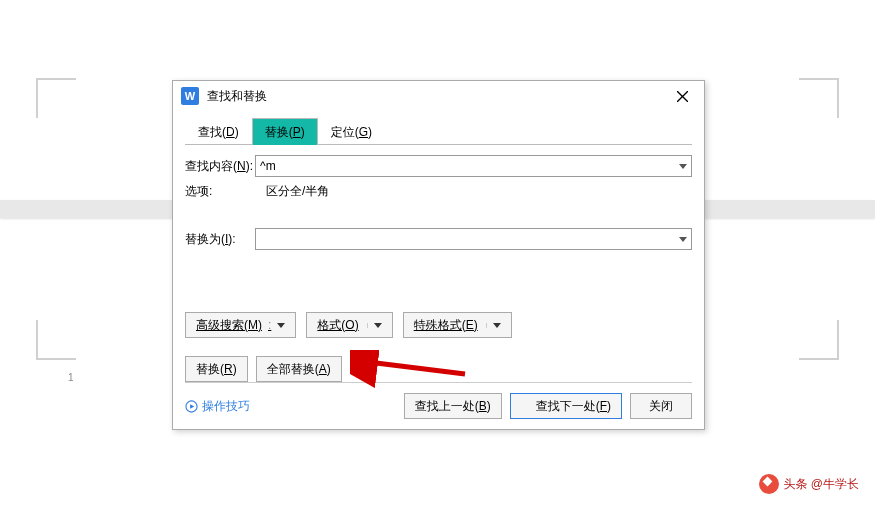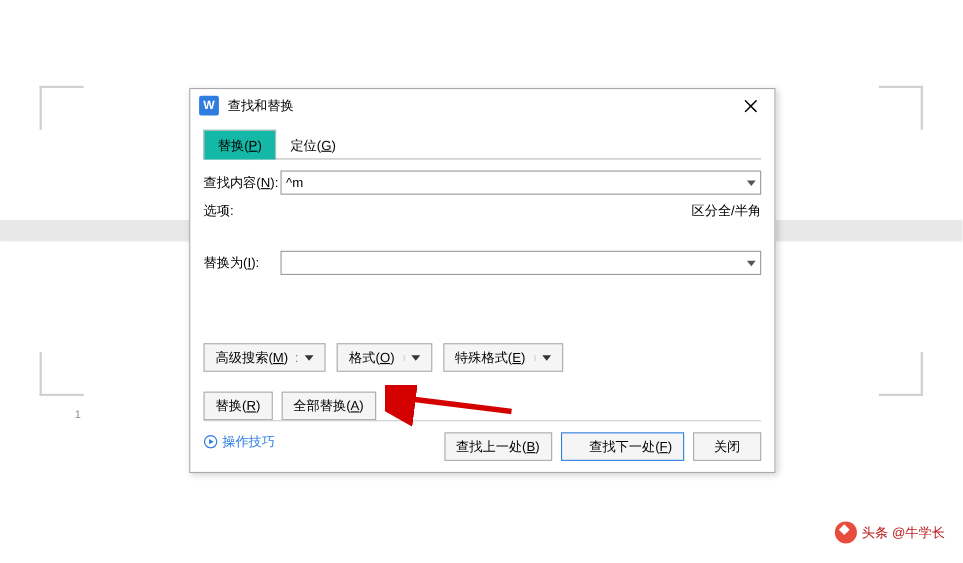--- a/index.html
+++ b/index.html
@@ -32,44 +32,44 @@
     .titlebar .close { width: 28px; height: 28px; display: flex; align-items: center; justify-content: center; cursor: pointer; }
     .titlebar .close svg { width: 11px; height: 11px; }
     
     .dialog-body { padding: 6px 12px 10px 12px; }
     
     .tabs { display: flex; border-bottom: 1px solid #bbb; margin-bottom: 10px; }
     .tab { padding: 5px 12px 4px 12px; border: 1px solid transparent; border-bottom: none; cursor: pointer; position: relative; top: 1px; }
     .tab.active { border-color: #bbb; background: #14b8a6; }
     .tab u { text-decoration: underline; }
     
-    .row { display: flex; align-items: center; margin-bottom: 6px; justify-content: space-between; }
+    .row { display: flex; align-items: center; margin-bottom: 6px; }
     .row .lbl { width: 70px; }
     .row .combo { flex: 1; height: 22px; border: 1px solid #999; padding: 0 4px; display: flex; align-items: center; justify-content: space-between; cursor: pointer; }
     .row .combo .val { flex: 1; }
     .chev { width: 0; height: 0; border-left: 4px solid transparent; border-right: 4px solid transparent; border-top: 5px solid #555; margin-left: 4px; }
     .row .static { padding-left: 11px; }
     
-    .btnrow { display: flex; gap: 10px; margin-top: 62px; margin-bottom: 18px; }
+    .btnrow { display: flex; gap: 10px; margin-top: 62px; margin-bottom: 18px; text-decoration: underline; }
     .btn {
       height: 26px; padding: 0 10px;
       background: #f5f5f5;
       border: 1px solid #aaa;
       display: inline-flex; align-items: center; gap: 4px;
       cursor: pointer;
     }
     .btn u { text-decoration: underline; }
     .tri { width: 0; height: 0; border-left: 4px solid transparent; border-right: 4px solid transparent; border-top: 5px solid #333; }
     .btn .seg { padding-left: 6px; border-left: 1px solid #ccc; margin-left: 4px; display: inline-flex; align-items: center; }
     
     .actionrow { display: flex; gap: 8px; margin-bottom: 0; }
     
     hr.divider { border: none; border-top: 1px solid #ccc; margin: 0 0 10px 0; }
     
-    .footer { display: flex; align-items: flex-start; }
+    .footer { display: flex; align-items: center; }
     .tips { color: #2f7de1; cursor: pointer; display: flex; align-items: center; gap: 4px; }
     .tips svg { width: 13px; height: 13px; }
     .footer .spacer { flex: 1; }
     .footer .btn.primary { border: 1.5px solid #2f7de1; padding-left: 25px; }
     
     
     .arrow { position: absolute; left: 350px; top: 350px; width: 120px; height: 40px; pointer-events: none; }
     
     .watermark { position: absolute; right: 16px; bottom: 18px; font-size: 17px; color: #b91c1c; display: flex; align-items: center; gap: 4px; padding-left: 38px; }
     .wm-icon { width: 20px; height: 20px; border-radius: 50%; background: #e74c3c; display: inline-block; position: relative; }
@@ -92,20 +92,21 @@
     <div class="close">
       <svg viewBox="0 0 10 10">
           <line x1="0" y1="0" x2="10" y2="10" stroke="#000" stroke-width="1.2"></line>
           <line x1="10" y1="0" x2="0" y2="10" stroke="#000" stroke-width="1.2"></line>
         </svg>
     </div>
   </div>
 
   <div class="dialog-body">
     <div class="tabs">
+      <div class="tab"><span>查找(<u>D</u>)</span></div>
       <div class="tab active"><span>替换(<u>P</u>)</span></div>
       <div class="tab"><span>定位(<u>G</u>)</span></div>
     </div>
 
     <div class="row">
       <div class="lbl"><span>查找内容(<u>N</u>):</span></div>
       <div class="combo">
         <span class="val">^m</span>
         <span class="chev"></span>
       </div>

